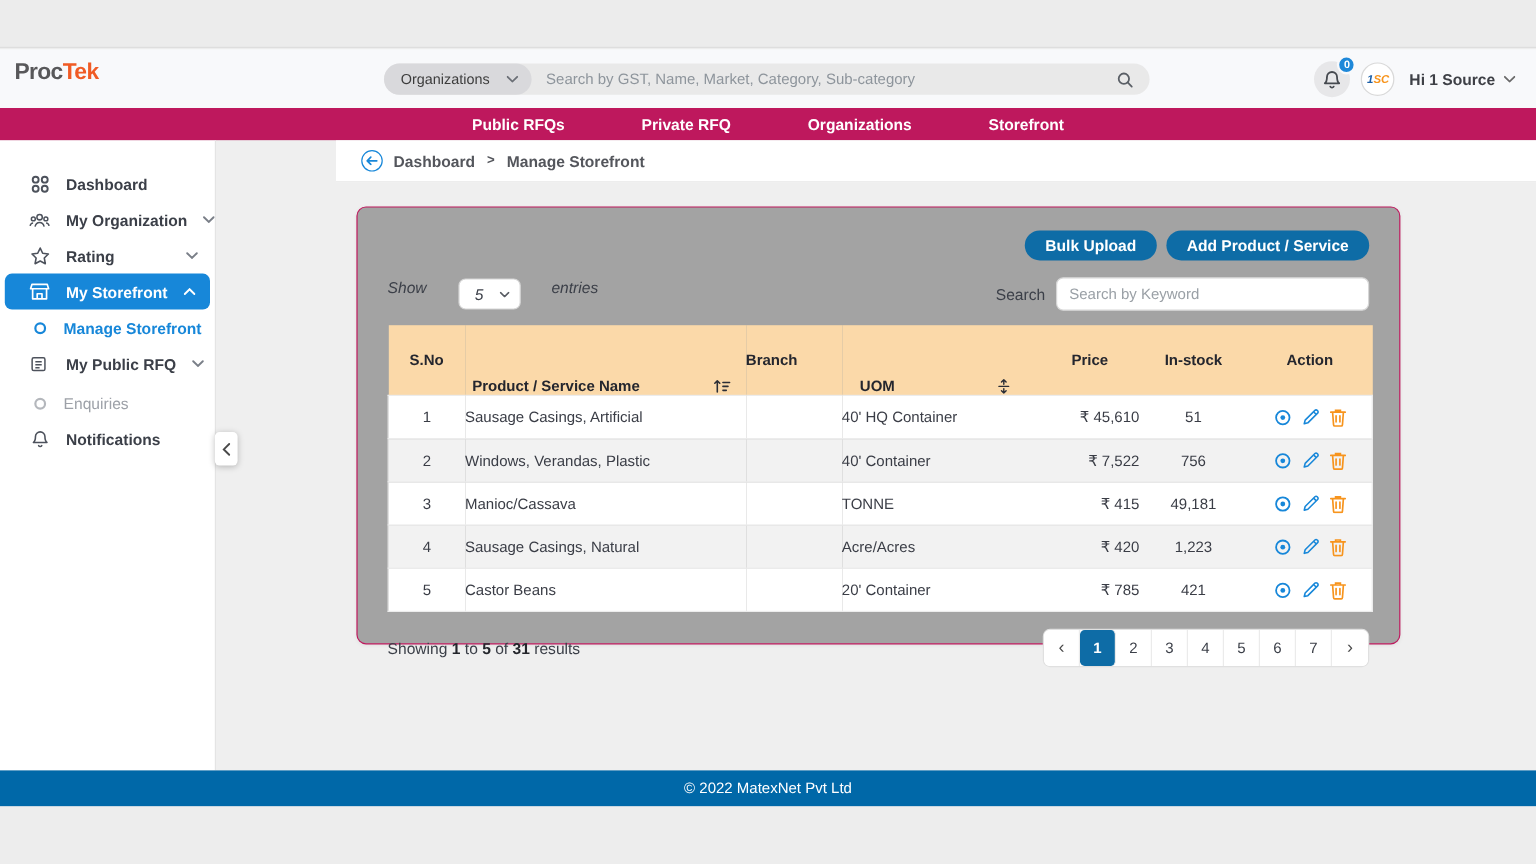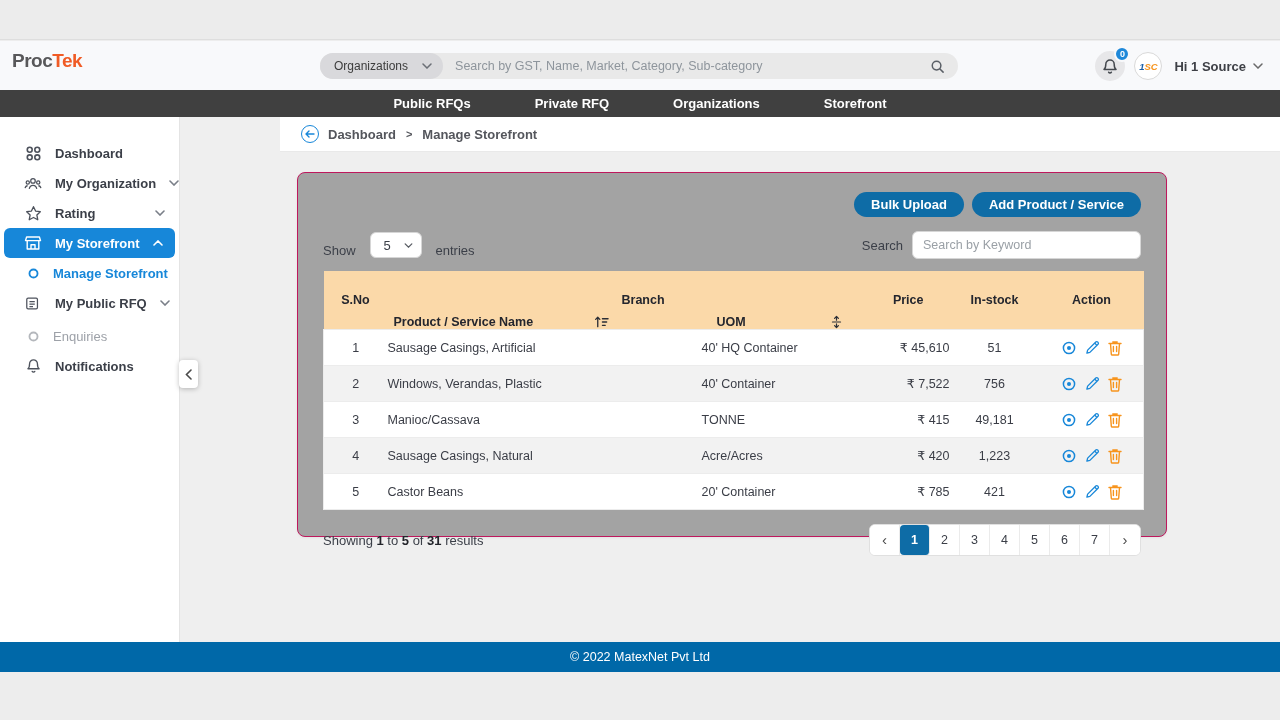--- a/index.html
+++ b/index.html
@@ -29,21 +29,21 @@
   .bell-wrap { position:relative; width:30px; height:30px; border-radius:50%; background:#e7e7e9; display:flex; align-items:center; justify-content:center; color:#45494f; cursor:pointer; }
   .badge { position:absolute; top:-5px; right:-5px; min-width:16px; height:16px; padding:0 3px; border-radius:9px; background:#1e88d9; color:#fff; font-size:9px; font-weight:700; display:flex; align-items:center; justify-content:center; border:2px solid #f8f9fb; }
   .avatar { width:28px; height:28px; margin-left:9px; border-radius:50%; background:#fff; border:1px solid #d9d9d9; display:flex; align-items:center; justify-content:center; font-size:9.5px; font-weight:800; font-style:italic; cursor:pointer; }
   .avatar .a1 { color:#1b5fa8; }
   .avatar .a2 { color:#f7941d; }
   .user-menu { display:flex; align-items:center; gap:7px; margin-left:12px; cursor:pointer; }
   .greeting { font-size:13px; font-weight:600; color:#3e4046; }
   .user-menu .chev { color:#6a6a6a; }
 
   
-  .navbar { position:absolute; top:90px; left:0; width:1280px; height:27px; background:#404040; display:flex; align-items:center; justify-content:center; gap:64px; }
+  .navbar { position:absolute; top:90px; left:0; width:1280px; height:27px; background:#be185d; display:flex; align-items:center; justify-content:center; gap:64px; }
   .nav-tab { color:#fff; font-size:13px; font-weight:700; cursor:pointer; white-space:nowrap; }
 
   
   .body { position:absolute; top:117px; left:0; width:1280px; height:525px; display:flex; }
 
   
   .sidebar { width:180px; background:#fff; border-right:1px solid #e4e4e4; padding-top:21px; position:relative; flex:none; }
   .side-item { height:30px; display:flex; align-items:center; padding:0 14px 0 24px; gap:13px; font-size:13px; font-weight:600; color:#3b3f48; cursor:pointer; }
   .side-item .s-icon { width:18px; display:flex; justify-content:center; color:#4d525c; flex:none; }
   .side-item .s-label { flex:1; white-space:nowrap; }
@@ -65,25 +65,25 @@
   .bc-text { font-size:13px; color:#54565c; font-weight:600; }
   .bc-link { cursor:pointer; }
   .bc-sep { font-size:11px; color:#54565c; font-weight:700; padding:0 1px; }
 
   
   .card { position:absolute; left:117px; top:55px; width:870px; height:365px; background:#a3a3a3; border:1px solid #be185d; border-radius:8px; box-shadow:0 1px 3px rgba(0,0,0,.05); padding:19px 25px 0; }
   .card-actions { display:flex; justify-content:flex-end; gap:8px; }
   .btn { height:25px; border:none; border-radius:13px; background:#0e6ca6; color:#fff; font-size:13px; font-weight:700; padding:0 17px; font-family:inherit; cursor:pointer; white-space:nowrap; }
 
   .table-controls { display:flex; align-items:center; margin-top:14px; font-size:13px; color:#3b3f48; }
-  .show-group { display:flex; align-items:flex-end; gap:14px; }
+  .show-group { display:flex; align-items:flex-start; gap:26px;font-style:italic; }
   .page-size-select { width:52px; height:26px; border:1px solid #d6d6d6; border-radius:6px; background:#fff; display:flex; align-items:center; justify-content:space-between; padding:0 8px 0 13px; color:#3b3f48; cursor:pointer; }
   .page-size-select .chev { color:#585c63; }
   .search-group { margin-left:auto; display:flex; align-items:center; gap:9px; }
-  .kw-input { width:229px; height:28px; border:1px solid #d6d6d6; border-radius:6px; padding:0 10px; font-size:12.5px; color:#444; outline:none; font-family:inherit; }
+  .kw-input { width:261px; height:28px; border:1px solid #d6d6d6; border-radius:6px; padding:0 10px; font-size:12.5px; color:#444; outline:none; font-family:inherit; }
   .kw-input::placeholder { color:#9aa0a6; }
 
   
   table.products { width:820px; border-collapse:collapse; margin-top:12px; font-size:12.5px; color:#3a3d46; table-layout:fixed; }
   .products thead th { background:#fbd9a9; height:32px; font-size:12.5px; font-weight:700; color:#24262e; padding:0; }
   .th-flex { display:flex; align-items:center; justify-content:space-between; padding:0 13px 0 6px;margin-top:44px; }
   .th-left { text-align:left; padding-left:10px; }
   .th-uom .th-flex { padding:0 8px 0 15px; }
   .th-price { text-align:right; padding-right:26px !important; }
   .products tbody tr { height:36px; border:1px solid #ececec; background:#fff; }

